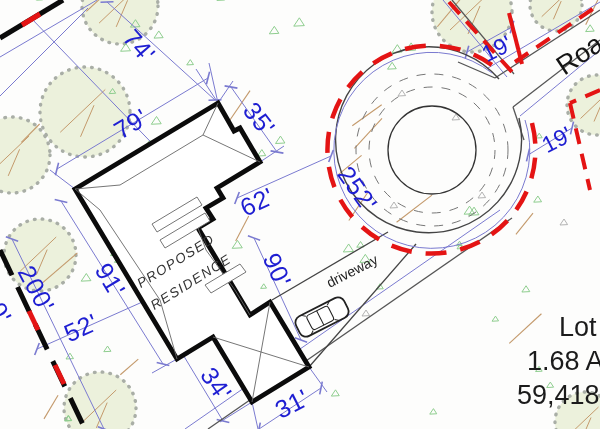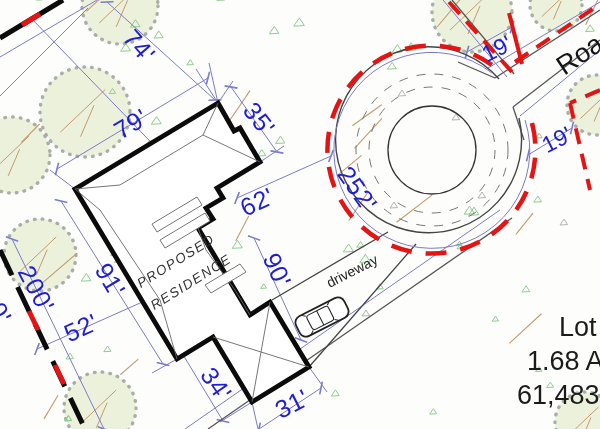--- a/index.html
+++ b/index.html
@@ -280,14 +280,14 @@
   <div class="lbl dim-sm" style="left:497px;top:49px;--r:-27deg">19'</div>
   <div class="lbl dim-sm" style="left:557px;top:140px;--r:-27deg">19'</div>
 
   <div class="lbl road" style="left:580px;top:55px;--r:-34deg">Roa</div>
   <div class="lbl drv" style="left:352px;top:271px;--r:-27deg">driveway</div>
   <div class="lbl res" style="left:176px;top:261px;--r:-32deg">PROPOSED</div>
   <div class="lbl res" style="left:191px;top:282px;--r:-32deg">RESIDENCE</div>
 
   <div class="lot" style="left:559px;top:312px;">Lot</div>
   <div class="lot" style="left:527px;top:346px;">1.68 A</div>
-  <div class="lot" style="left:517px;top:380px;">61,483</div>
+  <div class="lot" style="left:517px;top:380px;">59,418</div>
 </div>
 
 </body></html>

